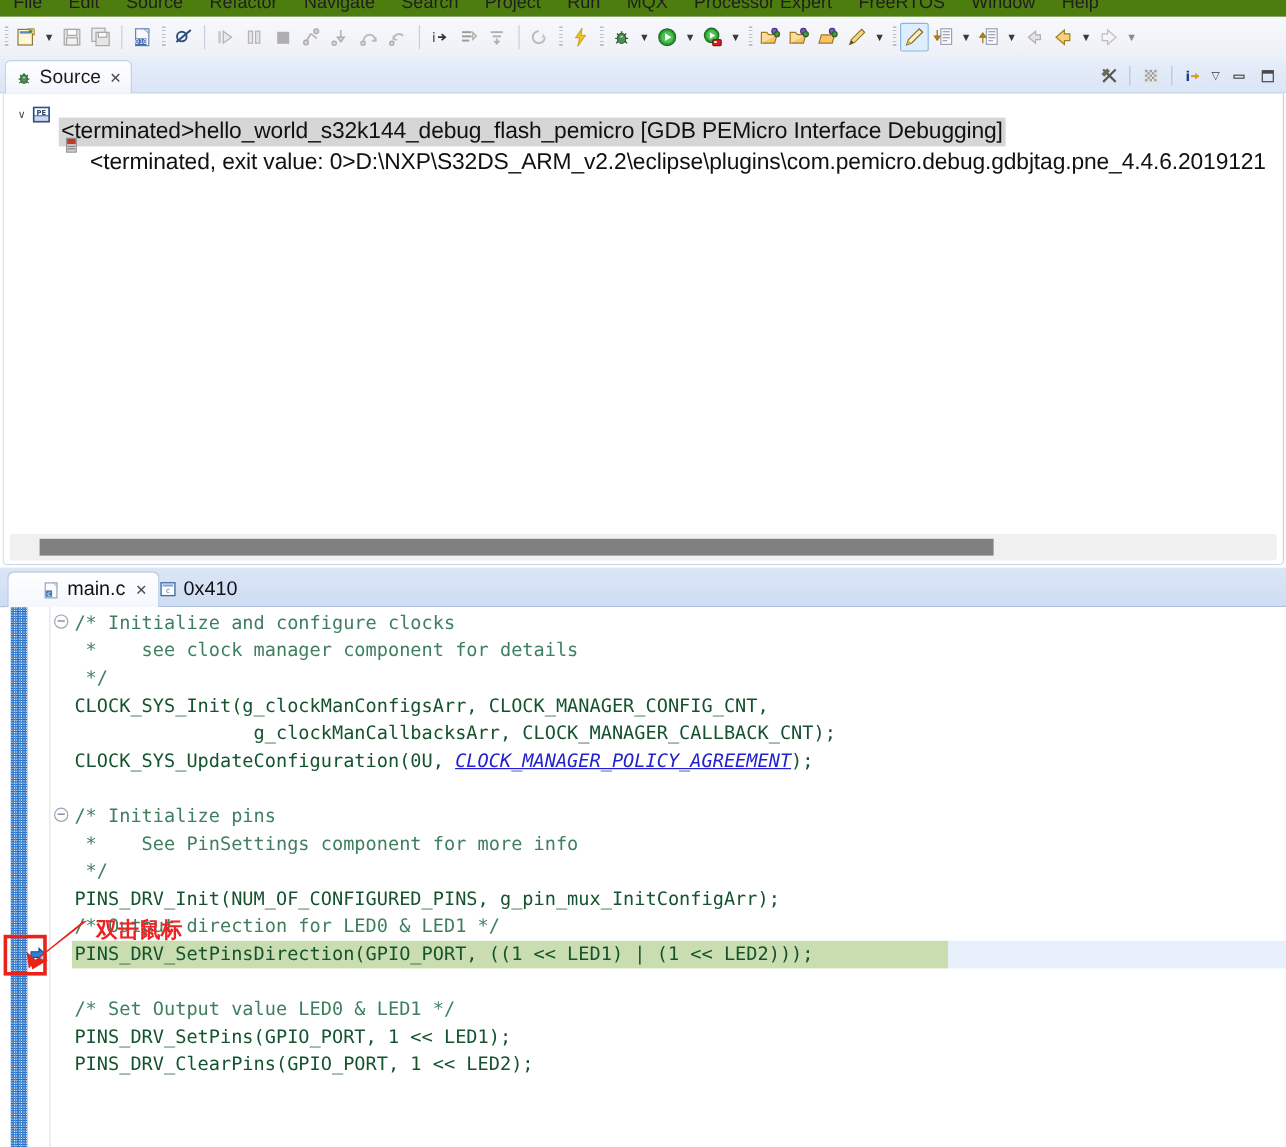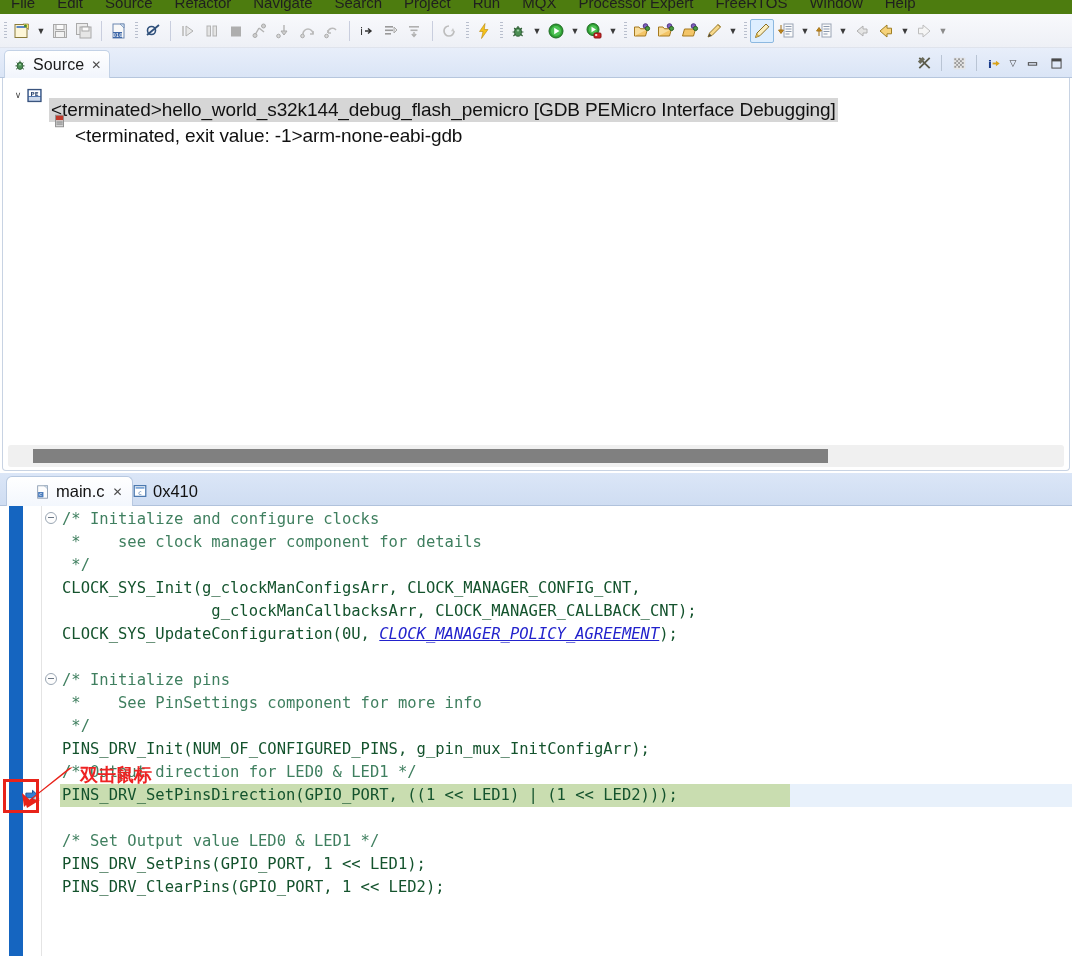--- a/index.html
+++ b/index.html
@@ -549,34 +549,34 @@
         <svg class="ic" width="17" height="17" viewBox="0 0 18 18">
           <rect x="2" y="2.5" width="14" height="13" fill="#4a6fa8" stroke="#2c4670"></rect>
           <rect x="3" y="3.5" width="12" height="6" fill="#ffffff"></rect>
           <text x="9" y="9" font-size="6" font-weight="bold" fill="#2c4670" text-anchor="middle" font-family="DejaVu Sans, sans-serif">PE</text>
           <rect x="3" y="10.5" width="12" height="4" fill="#cdd9ea"></rect>
         </svg>
       </span>
       <span class="tlabel">&lt;terminated&gt;hello_world_s32k144_debug_flash_pemicro [GDB PEMicro Interface Debugging]</span>
     </div>
 
-
     <div class="tree-row">
       <span class="twisty"></span>
       <span style="width:26px;flex:0 0 26px"></span>
       <span class="tree-icon">
         <svg class="ic" width="16" height="16" viewBox="0 0 18 18">
           <rect x="4" y="2.5" width="9" height="13" fill="#d4d4d4" stroke="#8a8a8a"></rect>
           <rect x="4.5" y="3" width="8" height="5" fill="#c0392b"></rect>
           <rect x="5" y="9.5" width="7" height="1.3" fill="#8a8a8a"></rect>
           <rect x="5" y="11.8" width="7" height="1.3" fill="#8a8a8a"></rect>
         </svg>
       </span>
-      <span class="tlabel">&lt;terminated, exit value: -1&gt;arm-none-eabi-gdb</span>
-    </div>
+      <span class="tlabel">&lt;terminated, exit value: 0&gt;D:\NXP\S32DS_ARM_v2.2\eclipse\plugins\com.pemicro.debug.gdbjtag.pne_4.4.6.2019121</span>
+    </div>
+
   </div>
 
   <div id="debug-hscroll-track">
     <div id="debug-hscroll-thumb"></div>
   </div>
   <div id="debug-view-border"></div>
 </div>
 
 <div id="editor-area">
   <div id="editor-tabbar">

